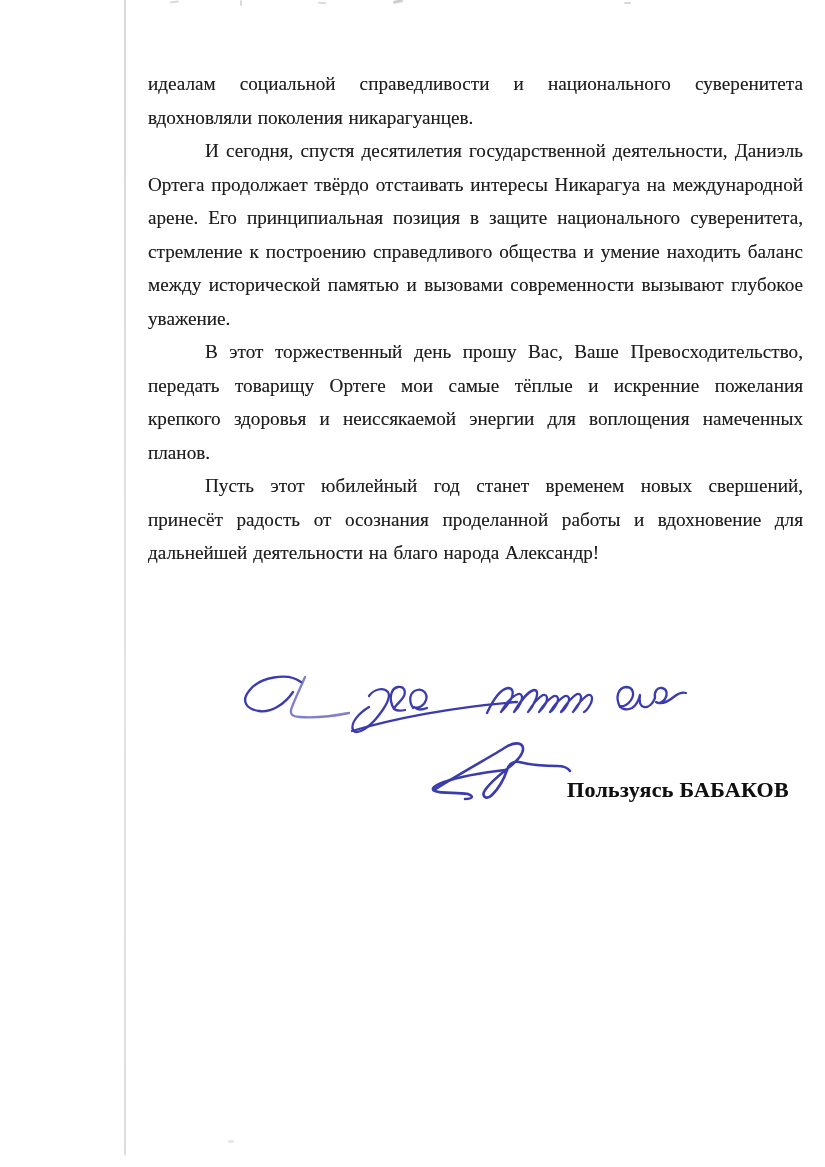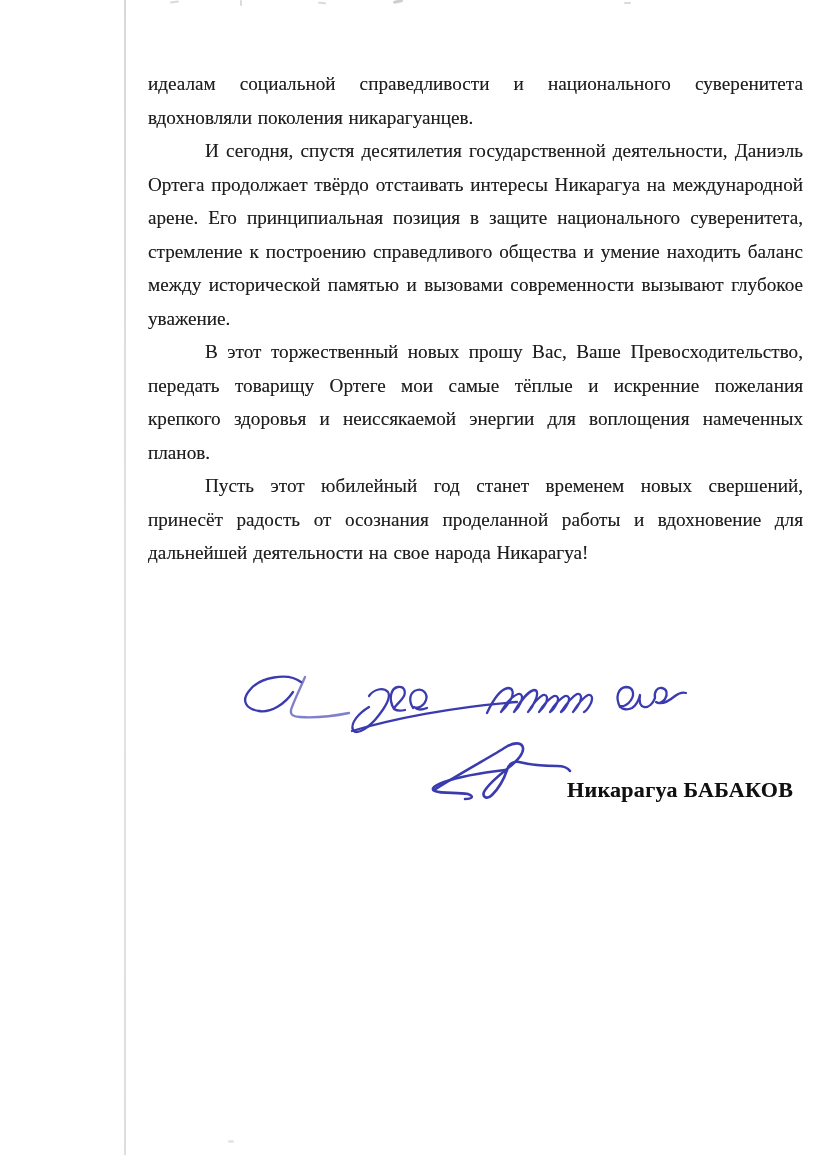--- a/index.html
+++ b/index.html
@@ -56,37 +56,37 @@
   <div class="artifact" style="left:170px; top:1px;  width:9px; height:2px; transform:rotate(-8deg);"></div>
   <div class="artifact" style="left:240px; top:0;    width:2px; height:6px;"></div>
   <div class="artifact" style="left:318px; top:2px;  width:8px; height:2px; transform:rotate(5deg);"></div>
   <div class="artifact" style="left:393px; top:0;    width:10px;height:3px; transform:rotate(-12deg); opacity:.6;"></div>
   <div class="artifact" style="left:624px; top:2px;  width:7px; height:2px;"></div>
   <div class="artifact" style="left:228px; top:1140px; width:6px; height:3px; opacity:.3;"></div>
 
   <div class="letter-body">
     <p class="continuation">идеалам социальной справедливости и национального суверенитета вдохновляли поколения никарагуанцев.</p>
     <p>И сегодня, спустя десятилетия государственной деятельности, Даниэль Ортега продолжает твёрдо отстаивать интересы Никарагуа на международной арене. Его принципиальная позиция в защите национального суверенитета, стремление к построению справедливого общества и умение находить баланс между исторической памятью и вызовами современности вызывают глубокое уважение.</p>
-    <p>В этот торжественный новых прошу Вас, Ваше Превосходительство, передать товарищу Ортеге мои самые тёплые и искренние пожелания крепкого здоровья и неиссякаемой энергии для воплощения намеченных планов.</p>
-    <p>Пусть этот юбилейный год станет временем новых свершений, принесёт радость от осознания проделанной работы и вдохновение для дальнейшей деятельности на свое народа Никарагуа!</p>
+    <p>В этот торжественный день прошу Вас, Ваше Превосходительство, передать товарищу Ортеге мои самые тёплые и искренние пожелания крепкого здоровья и неиссякаемой энергии для воплощения намеченных планов.</p>
+    <p>Пусть этот юбилейный год станет временем новых свершений, принесёт радость от осознания проделанной работы и вдохновение для дальнейшей деятельности на благо народа Александр!</p>
   </div>
 
   <svg class="sig-svg" viewBox="230 655 560 165" width="560" height="165" role="img" aria-label="С уважением">
     <g fill="none" stroke="var(--ink, #3b3bb0)" stroke-linecap="round" stroke-linejoin="round">
 
       <path class="s" d="M301,682 C288,672 259,677 249,691 C241,701 246,709 259,711 C271,713 285,704 293,692"></path>
       <path class="s" d="M305,677 C300,689 293,703 291,710 C290,715 294,717 300,717 C316,718 334,716 349,713" stroke-width="1.5" opacity="0.65"></path>
 
       <path class="s" d="M369,696 C374,689 383,687 388,692 C391,697 386,706 379,715 C370,727 357,736 353,730 C350,723 359,713 369,707"></path>
       <path class="s" d="M352,731 C392,719 452,707 517,702" stroke-width="1.8"></path>
       <path class="s" d="M394,709 C388,699 391,688 398,687 C405,686 407,693 402,699 C398,704 394,707 394,709 C397,711 401,711 405,710"></path>
       <path class="s" d="M413,708 C408,700 410,692 417,690 C423,688 428,694 426,700 C424,706 418,709 414,707 C417,710 422,710 427,708"></path>
       <path class="s" d="M487,713 C493,700 501,689 508,688 C513,688 514,693 511,699 C508,705 504,709 501,712 C506,703 513,696 518,694 C522,693 523,697 521,702 C519,707 516,710 514,712 C521,700 529,691 534,690 C538,690 538,695 535,701 C533,706 530,710 528,712 C533,704 539,697 543,695 C547,694 548,698 546,703 C544,707 541,710 539,712 C544,704 550,698 554,696 C558,695 559,699 557,703 C555,707 552,711 550,712 C555,704 561,698 565,696 C569,695 570,699 568,703 C566,707 563,711 561,712 C567,703 573,696 577,694 C581,693 582,697 580,702 C578,706 575,710 573,712 C578,704 584,697 588,695 C592,694 593,698 591,703 C589,707 586,711 584,712"></path>
       <path class="s" d="M620,707 C615,697 618,688 626,687 C633,687 635,694 631,700 C628,705 623,707 620,706 C622,710 628,710 632,708 C637,705 639,699 640,695 C639,701 640,706 644,707 C649,708 653,703 655,698 C654,692 657,687 662,688 C667,689 668,694 665,699 C662,703 658,704 656,702 C661,705 669,701 675,696 C679,693 683,692 686,693"></path>
 
       <path class="f" d="M434,790 C459,774 492,756 506,747 C514,742 522,742 523,748 C524,754 516,762 507,769 C497,777 487,786 484,792 C482,797 487,800 492,795 C498,789 504,779 507,770 C509,764 513,761 519,762 C531,765 546,766 557,766 C564,766 568,768 570,771"></path>
       <path class="f" d="M505,770 C488,772 461,776 444,782 C434,786 430,789 435,791 C442,794 457,792 468,794 C474,796 473,799 465,799"></path>
     </g>
   </svg>
 
-  <div class="sig-name">Никарагуа БАБАКОВ</div>
+  <div class="sig-name">Пользуясь БАБАКОВ</div>
 
 </div>
 
 </body></html>

